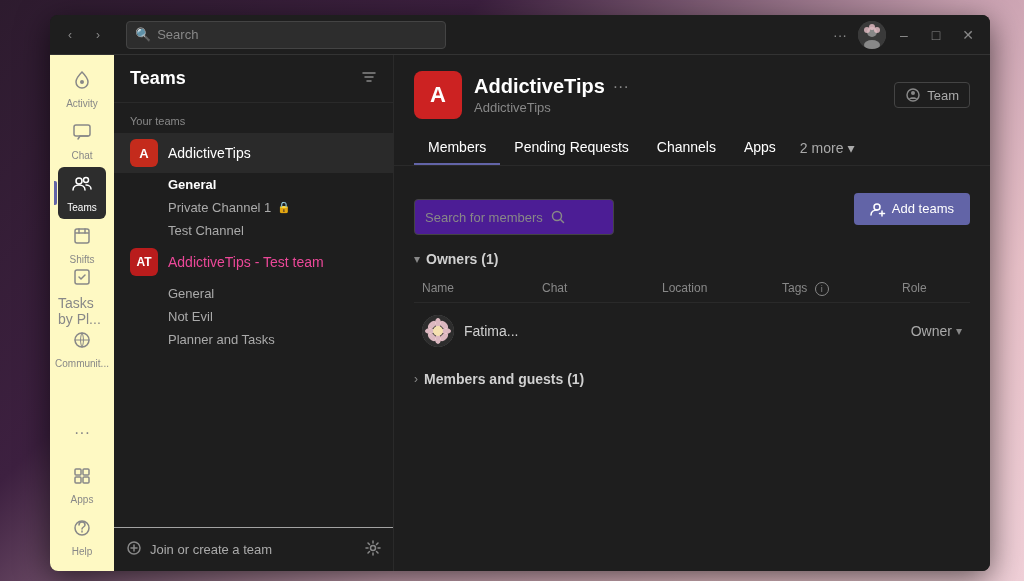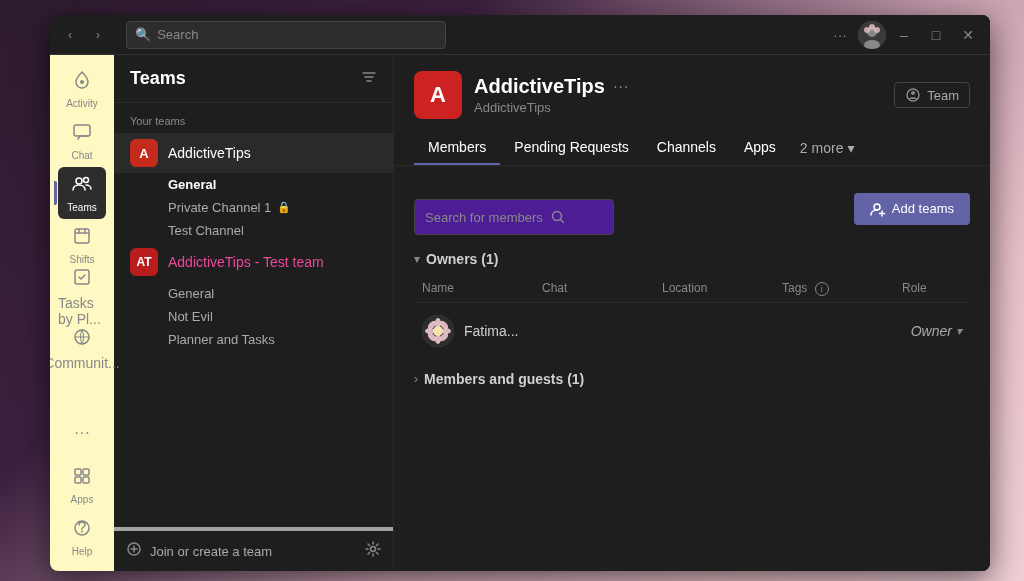--- a/index.html
+++ b/index.html
@@ -264,21 +264,21 @@
       font-size: 13px;
       color: #aaa;
       gap: 6px;
     }
     .channel-item.active { color: #fff; font-weight: 600; }
 
     .lock-icon { font-size: 11px; color: #888; }
 
     .sidebar-footer {
       height: 44px;
-      border-top: 4px solid #a3a3a3;
+      border-top: 1px solid #a3a3a3;
       display: flex;
       align-items: center;
       padding: 0 12px;
       gap: 8px;
       justify-content: center;
     }
 
     .join-icon { font-size: 16px; color: #888; }
     .join-label {
       flex: 1;
@@ -510,21 +510,20 @@
       font-size: 14px;
       color: #d0d0d0;
     }
 
     .role-cell {
       display: flex;
       align-items: center;
       gap: 4px;
       font-size: 14px;
       color: #aaa;
-      font-style: italic;
     }
 
     .role-dropdown {
       color: #888;
       font-size: 12px;
       cursor: pointer;
     }
 
     .members-guests-section {
       margin-top: 12px;
@@ -643,21 +642,21 @@
         </span>
         <span class="rail-label" style="font-size:14px">Tasks by Pl...</span>
       </div>
       <div class="rail-item">
         <span class="rail-icon">
           <svg width="20" height="20" viewBox="0 0 20 20" fill="none">
             <circle cx="10" cy="10" r="7" stroke="#888" stroke-width="1.5"></circle>
             <path d="M3 10h14M10 3c-2 3-2 11 0 14M10 3c2 3 2 11 0 14" stroke="#888" stroke-width="1" stroke-linecap="round"></path>
           </svg>
         </span>
-        <span class="rail-label" style="font-size:14px">Communit...</span>
+        <span class="rail-label" style="font-size:10px">Communit...</span>
       </div>
       <div class="rail-spacer"></div>
       <div class="rail-item">
         <span class="rail-icon" style="color:#888;font-size:16px">···</span>
       </div>
       <div class="rail-item">
         <span class="rail-icon">
           <svg width="20" height="20" viewBox="0 0 20 20" fill="none">
             <rect x="3" y="3" width="6" height="6" rx="1" stroke="#888" stroke-width="1.5"></rect>
             <rect x="11" y="3" width="6" height="6" rx="1" stroke="#888" stroke-width="1.5"></rect>

